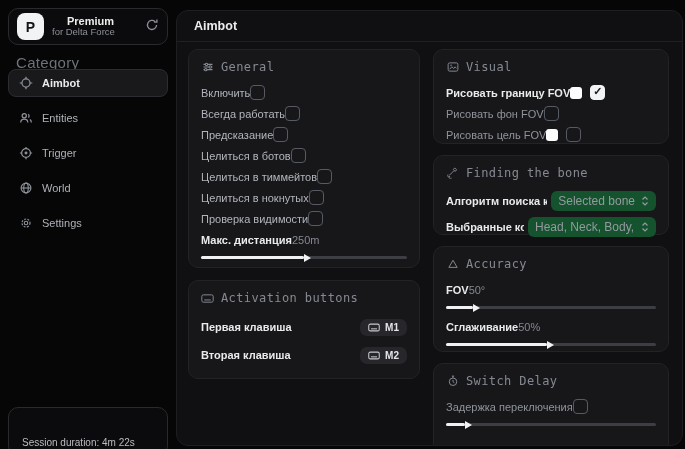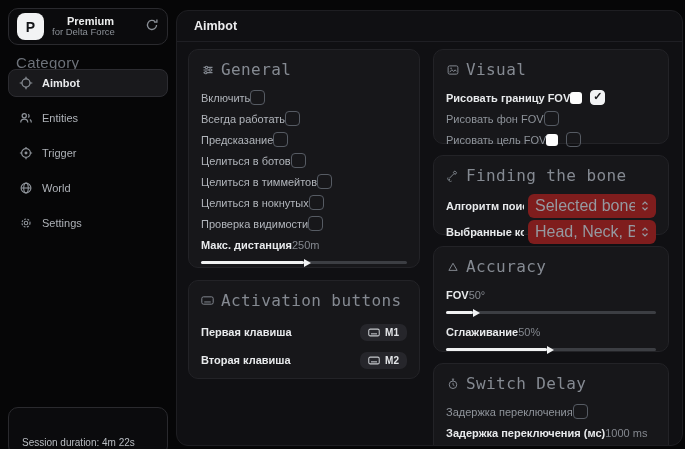--- a/index.html
+++ b/index.html
@@ -38,21 +38,21 @@
           background:#101013; border:1px solid #1e1e22; border-radius:12px; overflow:hidden; }
   .main-header { height:31px; border-bottom:1px solid #1f1f24; display:flex; align-items:center;
                  padding:0 17px; }
   .main-title { color:#ededef; font-size:12.5px; font-weight:bold; }
   .main-body { display:flex; gap:13px; padding:7px 13px 10px 11px; }
   .col-l { width:234px; display:flex; flex-direction:column; gap:12px; }
   .col-r { width:236px; display:flex; flex-direction:column; gap:11px; }
 
   .card { background:#17171a; border:1px solid #232327; border-radius:10px;
           padding:10px 12px; }
-  .sec-head { display:flex; align-items:center; gap:7px; color:#858a92; font-size:16px;
+  .sec-head { display:flex; align-items:center; gap:7px; color:#858a92; font-size:12px;
               font-family:"DejaVu Sans Mono", monospace; letter-spacing:.4px; margin-bottom:8px; }
   .sec-ico { width:13px; height:13px; display:flex; align-items:center; justify-content:center;
              color:#858a92; }
 
   .crow { height:21px; display:flex; align-items:center; }
   .lbl { font-size:11px; color:#b1b5bb; white-space:nowrap; overflow:hidden; }
   .lbl.dim { color:#8f949b; }
   .lbl.strong { color:#e8eaec; font-weight:bold; }
   .val { font-size:11px; color:#84888f; white-space:nowrap; }
 
@@ -69,22 +69,22 @@
            margin:6px 0 7px; cursor:pointer; }
   .fill { position:relative; height:3px; background:#f0f1f2; border-radius:2px; }
   .thumb { position:absolute; right:-7px; top:50%; transform:translateY(-50%);
            width:0; height:0; border-left:7px solid #f2f3f4;
            border-top:4px solid transparent; border-bottom:4px solid transparent; }
 
   .keypill { display:flex; align-items:center; gap:5px; background:#26262b; border-radius:7px;
              padding:3px 8px; color:#e3e5e8; font-size:10px; font-weight:bold; cursor:pointer; }
   .keypill svg { color:#c6c9cd; }
 
-  .drop { display:flex; align-items:center; gap:6px; background:#7f1d1d; border-radius:6px;
-          padding:3px 7px; color:#9599a0; font-size:16px; max-width:128px; cursor:pointer;
+  .drop { display:flex; align-items:center; gap:6px; background:#14532d; border-radius:6px;
+          padding:3px 7px; color:#9599a0; font-size:12px; max-width:128px; cursor:pointer;
           flex:none; }
   .drop-txt { white-space:nowrap; overflow:hidden; max-width:100px; }
   .brow { height:26px; display:flex; align-items:center; justify-content:space-between; gap:4px; }
   .arow { height:28px; display:flex; align-items:center; justify-content:space-between; }
 </style>
 </head>
 <body>
 
 <div class="stage">
 
@@ -352,24 +352,20 @@
                   <circle cx="8" cy="9" r="5"></circle>
                   <path d="M8 6.5V9l1.8 1.2M6.5 1.5h3M8 1.5V4"></path>
                 </svg>
             </span>
             <span>Switch Delay</span>
           </div>
           <div class="crow">
             <span class="lbl dim">Задержка переключения</span>
             <span class="checkbox"></span>
           </div>
-          <div class="crow">
-            <span class="lbl strong">Задержка переключения (мс)</span>
-            <span class="val">1000 ms</span>
-          </div>
           <div class="track">
             <div class="fill" style="width: 9%;">
               <span class="thumb"></span>
             </div>
           </div>
         </div>
 
       </div>
     </div>
   </div>

